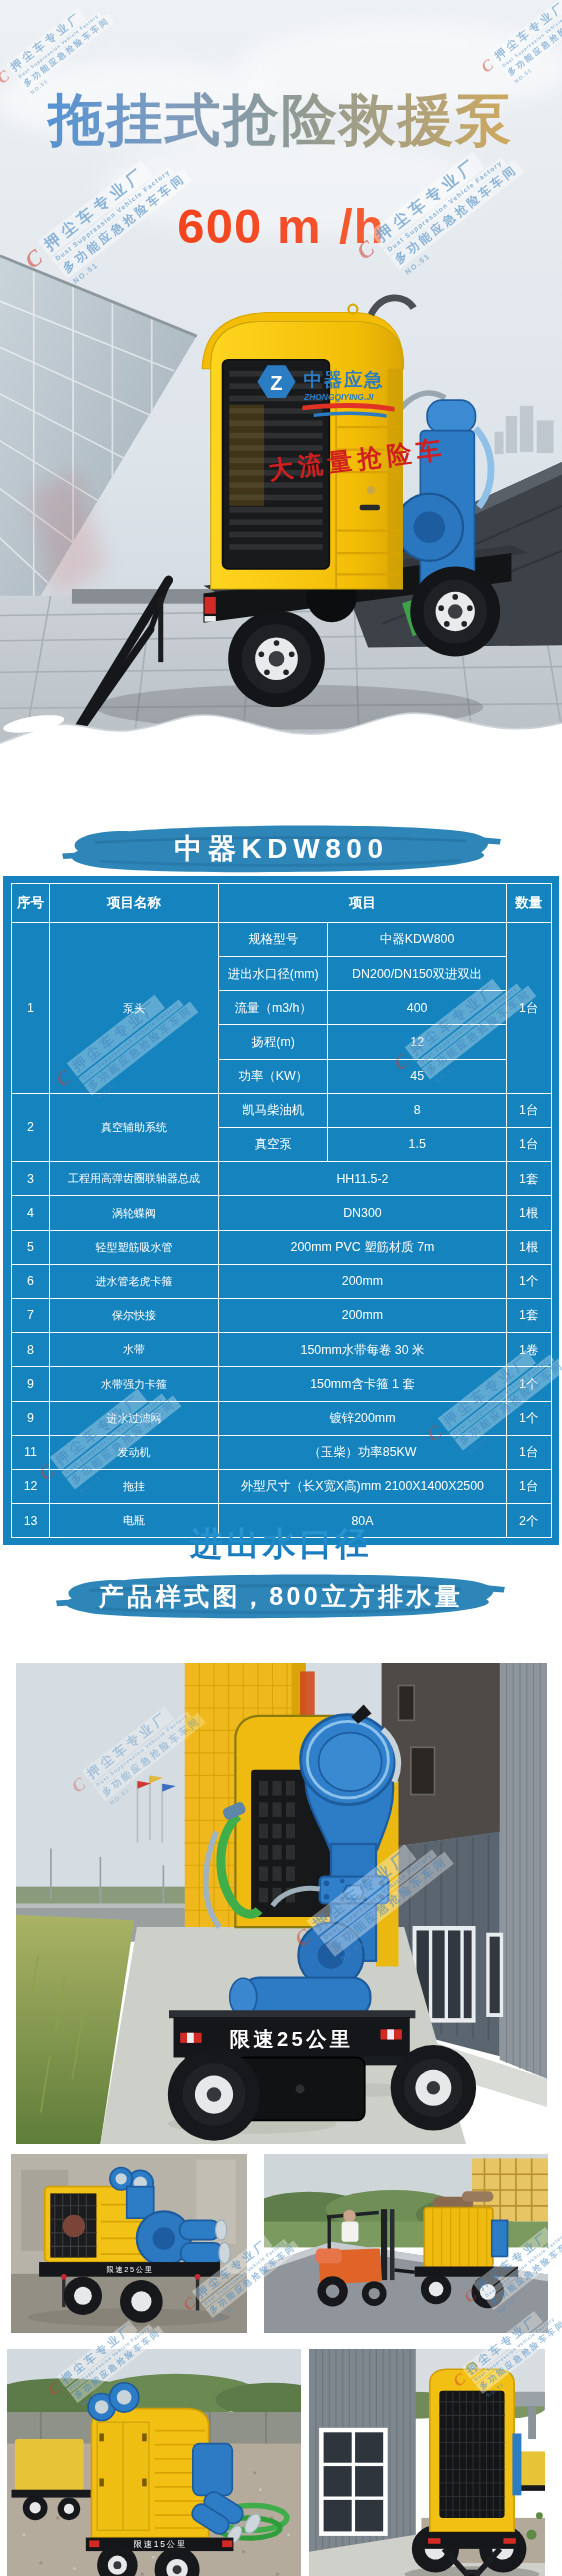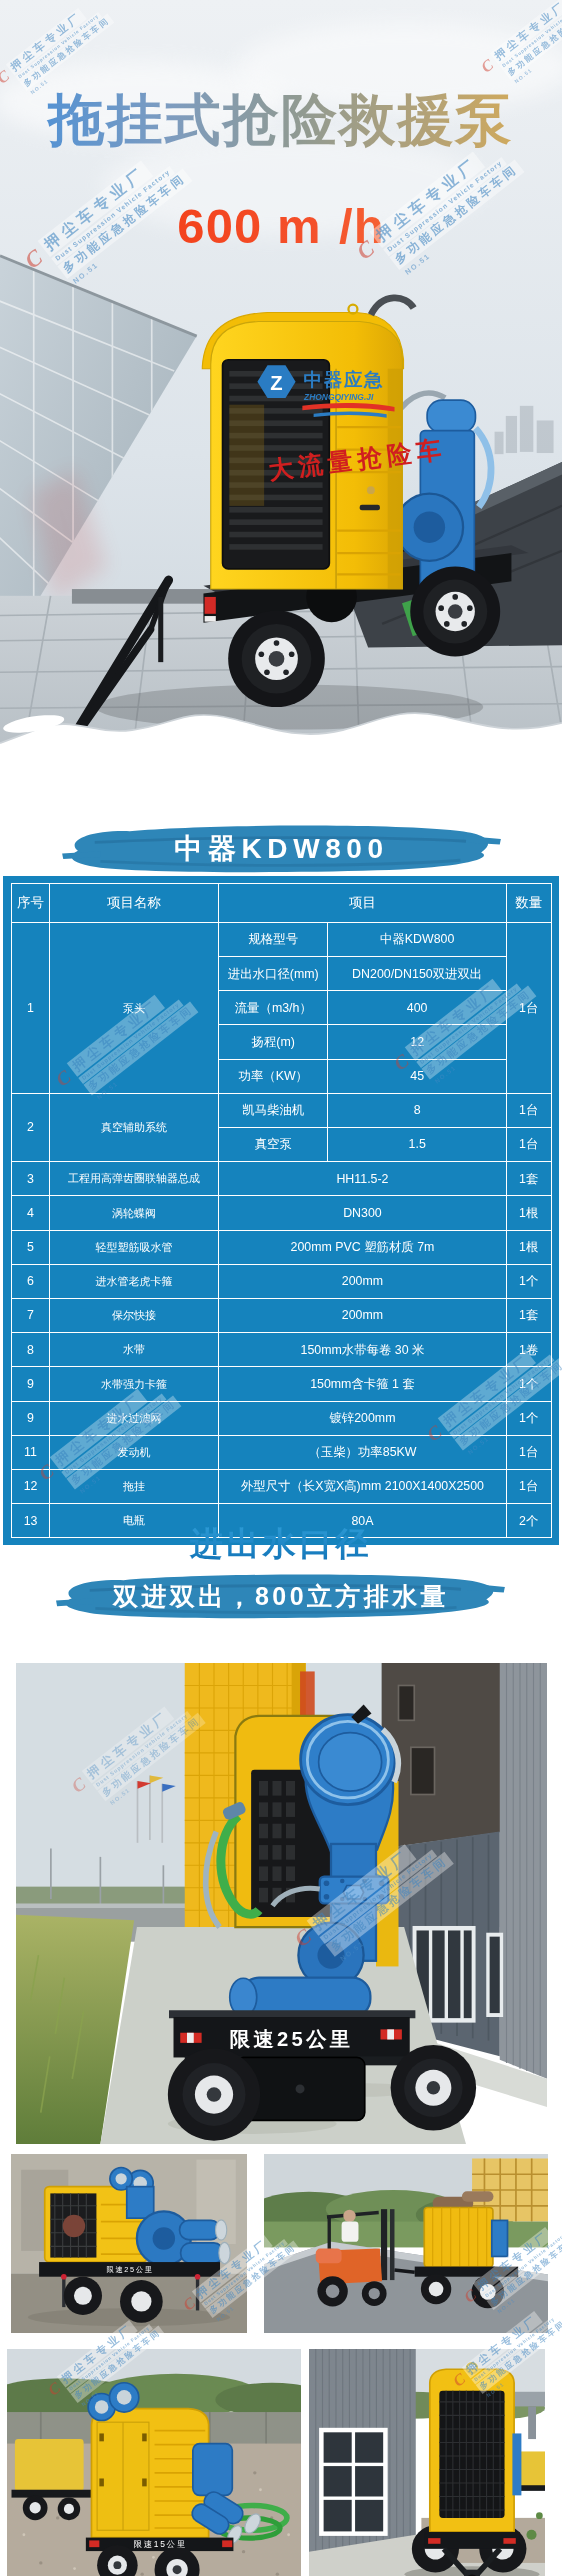--- a/index.html
+++ b/index.html
@@ -35,21 +35,21 @@
   #brush-model .brush-text{font-size:28px;letter-spacing:5.6px;}
   #brush-badge{left:56px;top:1570px;width:450px;height:52px;}
   #brush-badge .brush-text{font-size:25px;letter-spacing:3.4px;}
 
   
   #table-wrap{left:3.4px;top:876px;width:556px;background:var(--table-blue,#1583bd);
     padding:6.7px 7.9px;box-sizing:border-box;z-index:10;}
   #spec-table{width:100%;border-collapse:separate;border-spacing:1.7px;table-layout:fixed;background:#fff;}
   #spec-table th,#spec-table td{background:var(--table-blue,#1583bd);color:#fff;text-align:center;
     vertical-align:middle;padding:1.1px 3.4px;overflow:hidden;}
-  #spec-table th{font-size:13.5px;font-weight:normal;height:36px;text-align:center;}
+  #spec-table th{font-size:13.5px;font-weight:bold;height:36px;text-align:center;}
   #spec-table td{font-size:12.4px;height:31px;line-height:1.15;}
   #spec-table .c-name{font-size:11px;}
 
   
   .photo{z-index:10;overflow:hidden;margin-top:36px;}
   #photo-big{left:15.7px;top:1627px;width:531px;height:481px;}
   #photo-a{left:11.2px;top:2118px;width:236px;height:179px;}
   #photo-b{left:264px;top:2118px;width:284px;height:179px;}
   #photo-c{left:7.3px;top:2313px;width:294px;height:237px;}
   #photo-d{left:309px;top:2313px;width:236px;height:237px;}
@@ -405,21 +405,21 @@
   <h2 id="style-heading" class="abs big-heading">进出水口径</h2>
 
   <div id="brush-badge" class="abs brush">
     <svg viewBox="0 0 800 92" preserveAspectRatio="none">
       <path d="M28,50 C8,36 40,16 120,18 C260,6 580,4 710,16 C780,22 790,36 765,52 C790,64 710,78 570,82 C380,88 120,86 60,76 C12,68 10,58 28,50 Z" fill="#2e86b8"></path>
       <path d="M0,54 L66,50 L66,60 L2,64 Z" fill="#2e86b8"></path>
       <path d="M734,24 L798,30 L796,40 L732,36 Z" fill="#2e86b8"></path>
       <path d="M60,36 C260,26 560,24 720,34" stroke="rgba(18,70,110,.22)" stroke-width="5" fill="none"></path>
       <path d="M70,68 C280,78 540,78 712,66" stroke="rgba(18,70,110,.18)" stroke-width="5" fill="none"></path>
     </svg>
-    <span class="brush-text">双进双出，800立方排水量</span>
+    <span class="brush-text">产品样式图，800立方排水量</span>
   </div>
 
   <div id="photo-big" class="abs photo">
     <svg viewBox="0 0 944 856" preserveAspectRatio="none">
       <defs>
         <linearGradient id="grassg" x1="0" y1="0" x2="0" y2="1">
           <stop offset="0" stop-color="#aab365"></stop>
             <stop offset="1" stop-color="#5f7d3a"></stop>
         </linearGradient>
       </defs>

